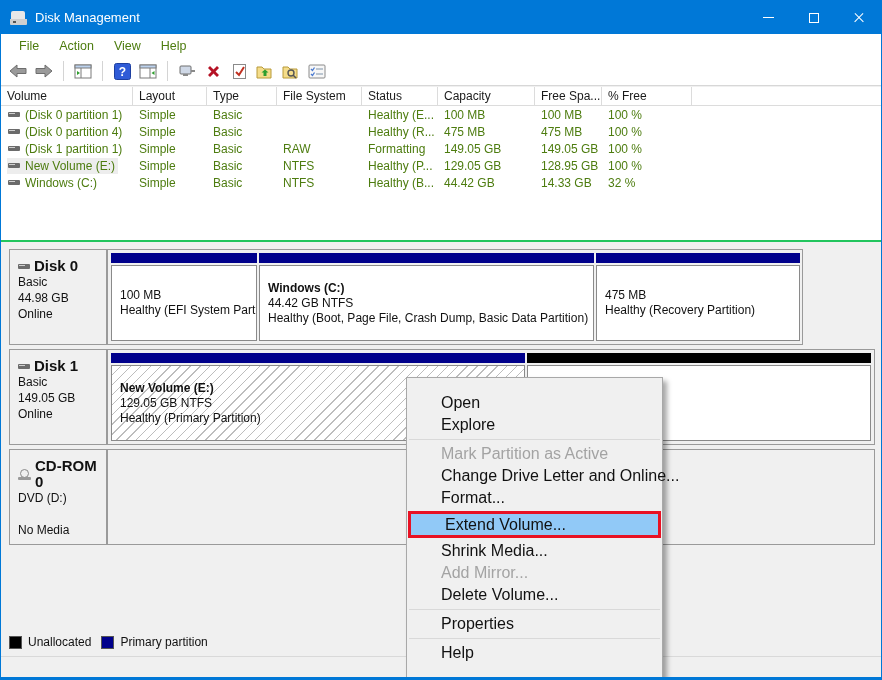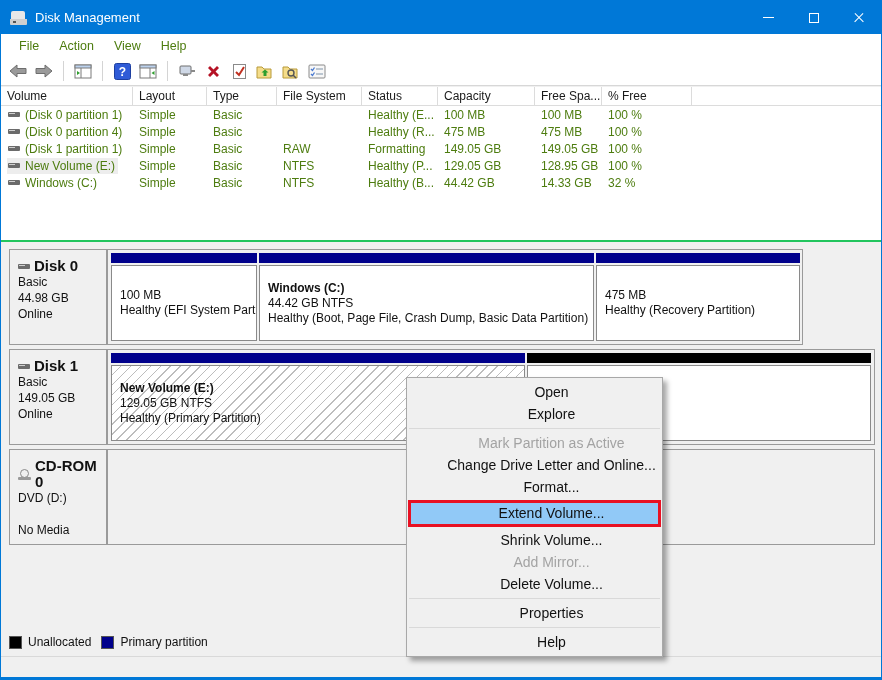--- a/index.html
+++ b/index.html
@@ -96,23 +96,23 @@
 
   
   .legend { position:absolute; left:8px; top:393px; height:18px; display:flex; align-items:flex-start; gap:10px; font-size:12px; color:#111; }
   .legend .lg-item { display:flex; align-items:center; gap:6px; }
   .lg-swatch { width:13px; height:13px; border:1px solid #555; flex:none; }
   .statusbar { position:absolute; left:0; right:0; top:414px; height:22px; background:#f0f0f0; border-top:1px solid #d9d9d9; }
 
   
   .ctxmenu {
     position:absolute; left:405px; top:376px; width:257px;
-    background:#f0f0f0; border:1px solid #a8a8a8; padding:3px 0;
+    background:#f0f0f0; border:1px solid #a8a8a8; padding:14px 0;
     box-shadow:4px 4px 5px rgba(0,0,0,0.35); z-index:50;
-    font-size:14px; color:#111;text-align:center;
+    font-size:16px; color:#111;
   }
   .mi { height:22px; line-height:22px; padding-left:34px; white-space:nowrap; }
   .mi.disabled { color:#a3a3a3; }
   .mi-sep { border-top:1px solid #d9d9d9; margin:3px 2px; }
   .mi-red-wrap { border:3px solid #e81123; margin:2px 1px; background:#91c9f7; }
   .mi-red-wrap .mi { height:21px; line-height:21px;border-radius:9px; }
 </style>
 </head>
 <body>
 
@@ -419,21 +419,21 @@
   <div class="ctxmenu">
     <div class="mi">Open</div>
     <div class="mi">Explore</div>
     <div class="mi-sep"></div>
     <div class="mi disabled">Mark Partition as Active</div>
     <div class="mi">Change Drive Letter and Online...</div>
     <div class="mi">Format...</div>
     <div class="mi-red-wrap">
       <div class="mi">Extend Volume...</div>
     </div>
-    <div class="mi">Shrink Volume...</div>
+    <div class="mi">Shrink Media...</div>
     <div class="mi disabled">Add Mirror...</div>
     <div class="mi">Delete Volume...</div>
     <div class="mi-sep"></div>
     <div class="mi">Properties</div>
     <div class="mi-sep"></div>
     <div class="mi">Help</div>
   </div>
 
 </div>
 

